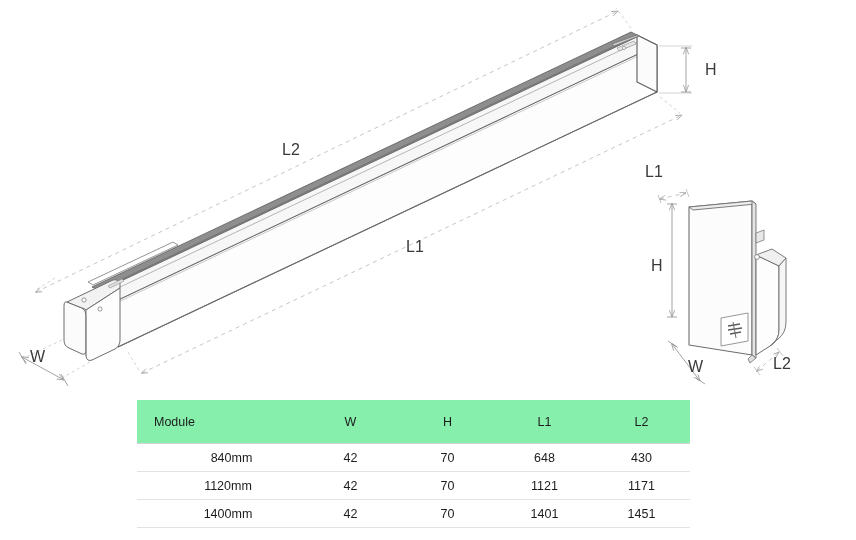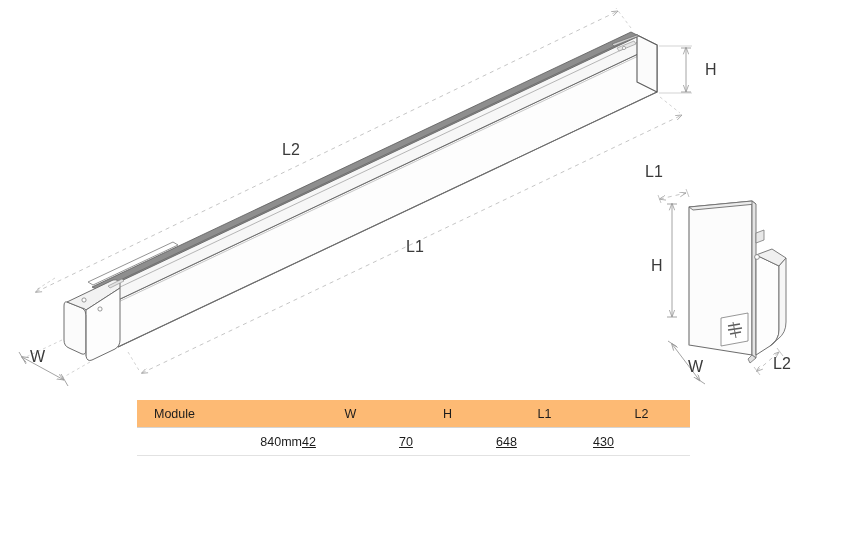--- a/index.html
+++ b/index.html
@@ -45,49 +45,48 @@
     color: #1c1c1c;
     table-layout: fixed;
   }
   table.spec col.c-module { width: 165px; }
   table.spec col.c-w      { width: 97px; }
   table.spec col.c-h      { width: 97px; }
   table.spec col.c-l1     { width: 97px; }
   table.spec col.c-l2     { width: 97px; }
 
   table.spec thead th {
-    background: #fdba74;
+    background: #86efac;
     font-weight: normal;
-    height: 27px;
+    height: 43px;
     border-bottom: 1px solid #d5d5d5;
     padding: 0;
   }
   table.spec thead th.h-module {
     text-align: left;
     padding-left: 17px;
   }
   table.spec thead th.h-num {
     text-align: center;
   }
   table.spec tbody td {
     height: 27px;
     padding: 0;
     border-bottom: 1px solid #e2e2e2;
     background: #ffffff;
   }
   table.spec tbody td.t-module {
-    text-align: right;
+    text-align: center;
     padding-left: 17px;
   }
   table.spec tbody tr.indent td.t-module {
     padding-left: 24px;
   }
   table.spec tbody td.t-num {
-    text-align: left;
-    text-decoration: underline;
+    text-align: center;
   }
   table.spec tbody tr:last-child td {
     border-bottom: 1px solid #e2e2e2;
   }
 </style>
 </head>
 <body>
 
 <div id="page">
 
@@ -231,17 +230,31 @@
         </tr>
       </thead>
       <tbody>
         <tr class="indent">
           <td class="t-module">840mm</td>
           <td class="t-num">42</td>
           <td class="t-num">70</td>
           <td class="t-num">648</td>
           <td class="t-num">430</td>
         </tr>
+        <tr>
+          <td class="t-module">1120mm</td>
+          <td class="t-num">42</td>
+          <td class="t-num">70</td>
+          <td class="t-num">1121</td>
+          <td class="t-num">1171</td>
+        </tr>
+        <tr>
+          <td class="t-module">1400mm</td>
+          <td class="t-num">42</td>
+          <td class="t-num">70</td>
+          <td class="t-num">1401</td>
+          <td class="t-num">1451</td>
+        </tr>
       </tbody>
     </table>
   </div>
 
 </div>
 
 </body></html>

